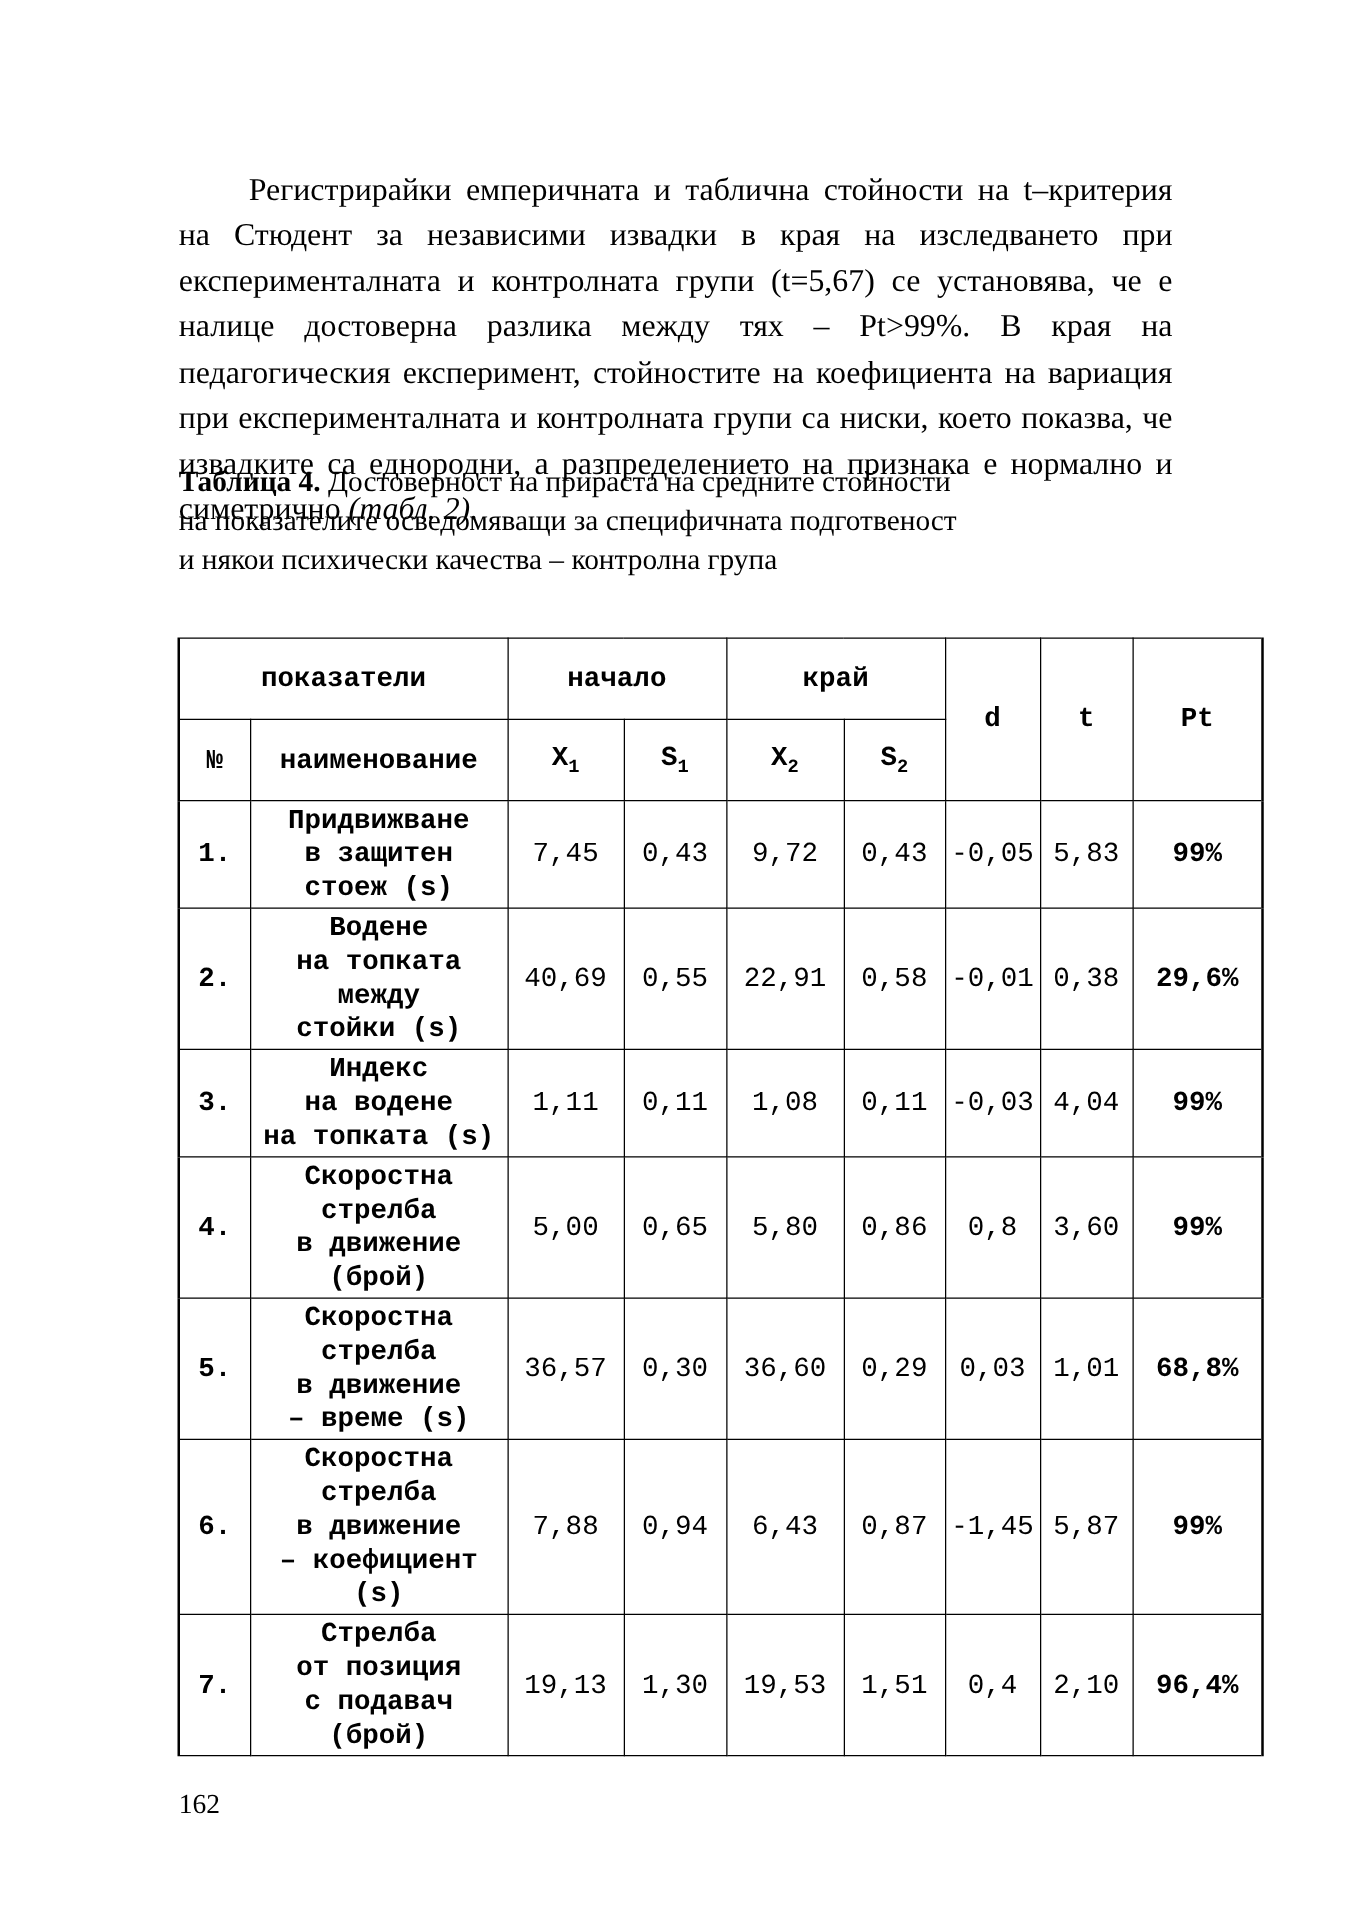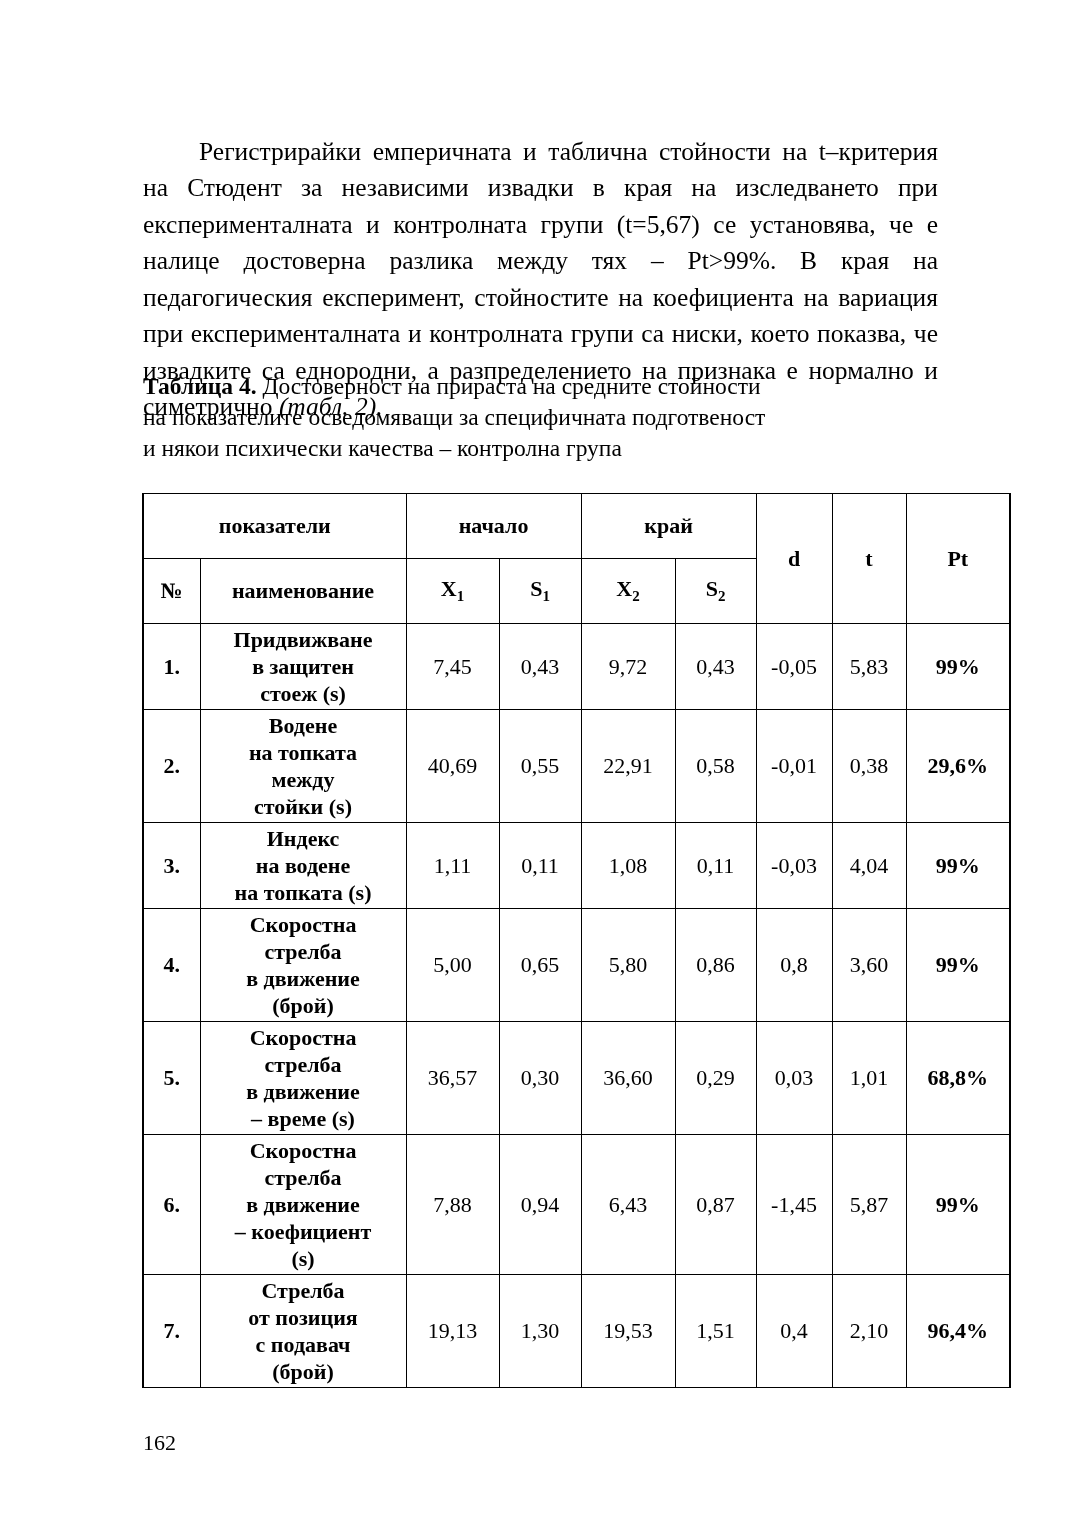--- a/index.html
+++ b/index.html
@@ -46,24 +46,25 @@
     text-align: left;
     font-size: 23.5px;
     line-height: 31px;
   }
   .caption b {
     font-weight: bold;
   }
   table.data {
     position: absolute;
     left: 142px;
-    top: 493px;
+    top: 510px;
     width: 838px;
     border-collapse: collapse;
     table-layout: fixed;
+    font-family: Liberation Mono, monospace;
   }
   table.data td, table.data th {
     border: 1.5px solid #000;
     text-align: center;
     vertical-align: middle;
     font-size: 22px;
     padding: 2px 2px;
   }
   table.data .outer-left { border-left: 2.5px solid #000; }
   table.data .outer-right { border-right: 2.5px solid #000; }

